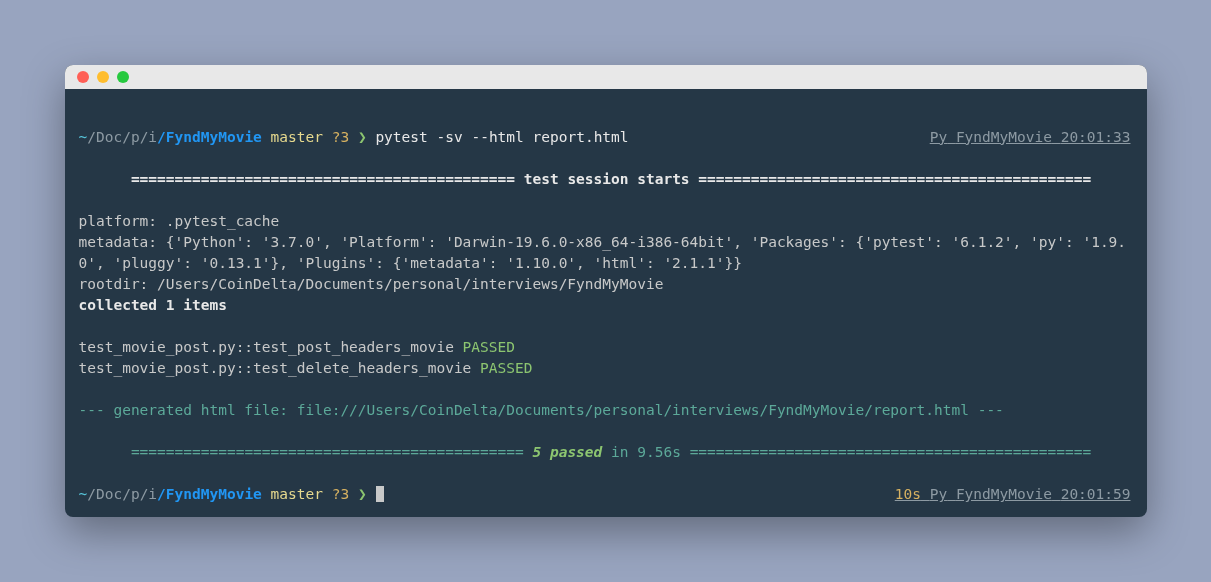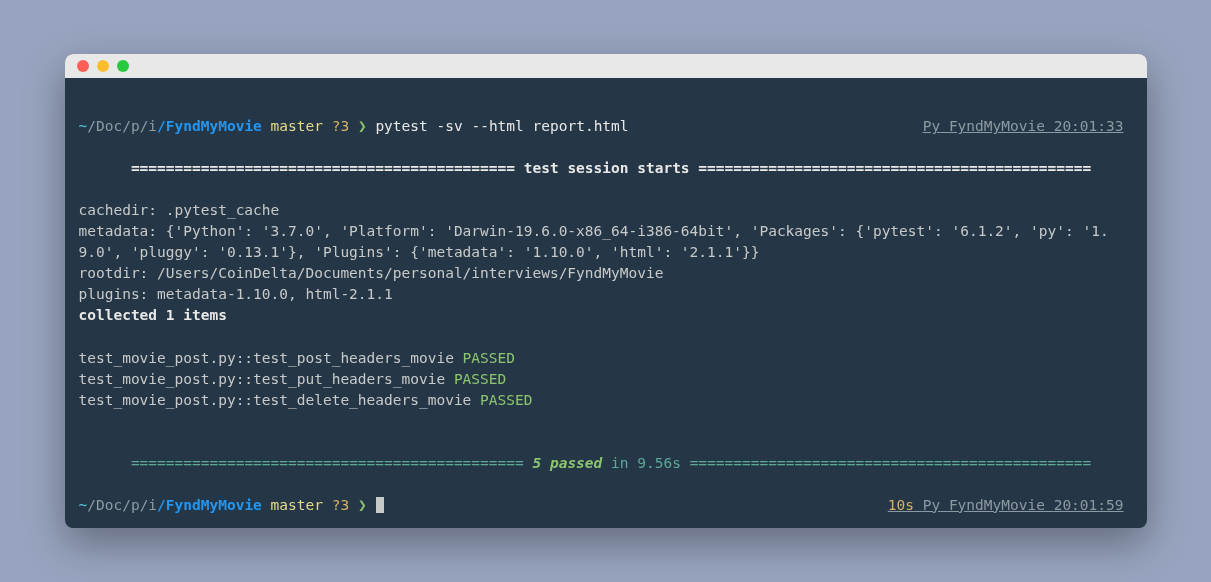--- a/index.html
+++ b/index.html
@@ -30,21 +30,21 @@
     }
     .tl-btn {
       width: 12px;
       height: 12px;
       border-radius: 50%;
     }
     .tl-close { background: #ff5f56; }
     .tl-min { background: #ffbd2e; }
     .tl-max { background: #27c93f; }
     .term-body {
-      padding: 10px 23px 12px 14px;
+      padding: 10px 16px 12px 14px;
       line-height: 1.45;
       color: #c8c9c9;
       margin-top: 28px;
     }
     .line { white-space: pre-wrap; word-break: break-all; }
     .prompt-line { display: flex; justify-content: space-between; align-items: baseline; }
     .prompt-left { }
     .prompt-right { color: #8d9aa3; text-decoration: underline; }
     .c-cyan { color: #56c1d6; }
     .c-blue { color: #2196f3; font-weight: bold; }
@@ -88,36 +88,35 @@
         <span>Py</span>
         <span>FyndMyMovie</span>
         <span>20:01:33</span>
       </span>
     </div>
 
     <div class="line c-bold">
       <span>============================================</span><span> test session starts </span><span>=============================================</span>
     </div>
 
-    <div class="line">cachedir: .pytest_cache</div>
+    <div class="line">platform: .pytest_cache</div>
     <div class="line">metadata: {'Python': '3.7.0', 'Platform': 'Darwin-19.6.0-x86_64-i386-64bit', 'Packages': {'pytest': '6.1.2', 'py': '1.9.0', 'pluggy': '0.13.1'}, 'Plugins': {'metadata': '1.10.0', 'html': '2.1.1'}}</div>
     <div class="line">rootdir: /Users/CoinDelta/Documents/personal/interviews/FyndMyMovie</div>
-    <div class="line">plugins: metadata-1.10.0, html-2.1.1</div>
     <div class="line c-bold">collected 1 items</div>
 
     <div class="line">&nbsp;</div>
 
     <div id="tests-container">
         <div class="line"><span>test_movie_post.py::test_post_headers_movie </span><span class="c-green">PASSED</span></div>
-        <div class="line"><span>test_movie_post.py::test_put_headers_movie </span><span class="c-green">PASSED</span></div>
         <div class="line"><span>test_movie_post.py::test_delete_headers_movie </span><span class="c-green">PASSED</span></div>
       </div>
 
     <div class="line">&nbsp;</div>
 
+    <div class="line c-teal">--- generated html file: file:///Users/CoinDelta/Documents/personal/interviews/FyndMyMovie/report.html ---</div>
 
     <div class="line">
       <span class="c-teal">=============================================</span><span class="c-green-bold"> 5 passed</span><span class="c-teal"> in </span><span class="c-teal">9.56s </span><span class="c-teal">==============================================</span>
     </div>
 
     <div class="prompt-line">
       <span class="prompt-left">
         <span class="c-cyan">~</span><span class="c-gray">/Doc</span><span class="c-gray">/p</span><span class="c-gray">/i</span><span class="c-blue">/FyndMyMovie</span>
         <span class="c-yellow-dim">master</span>
         <span class="c-orange">?3</span>

